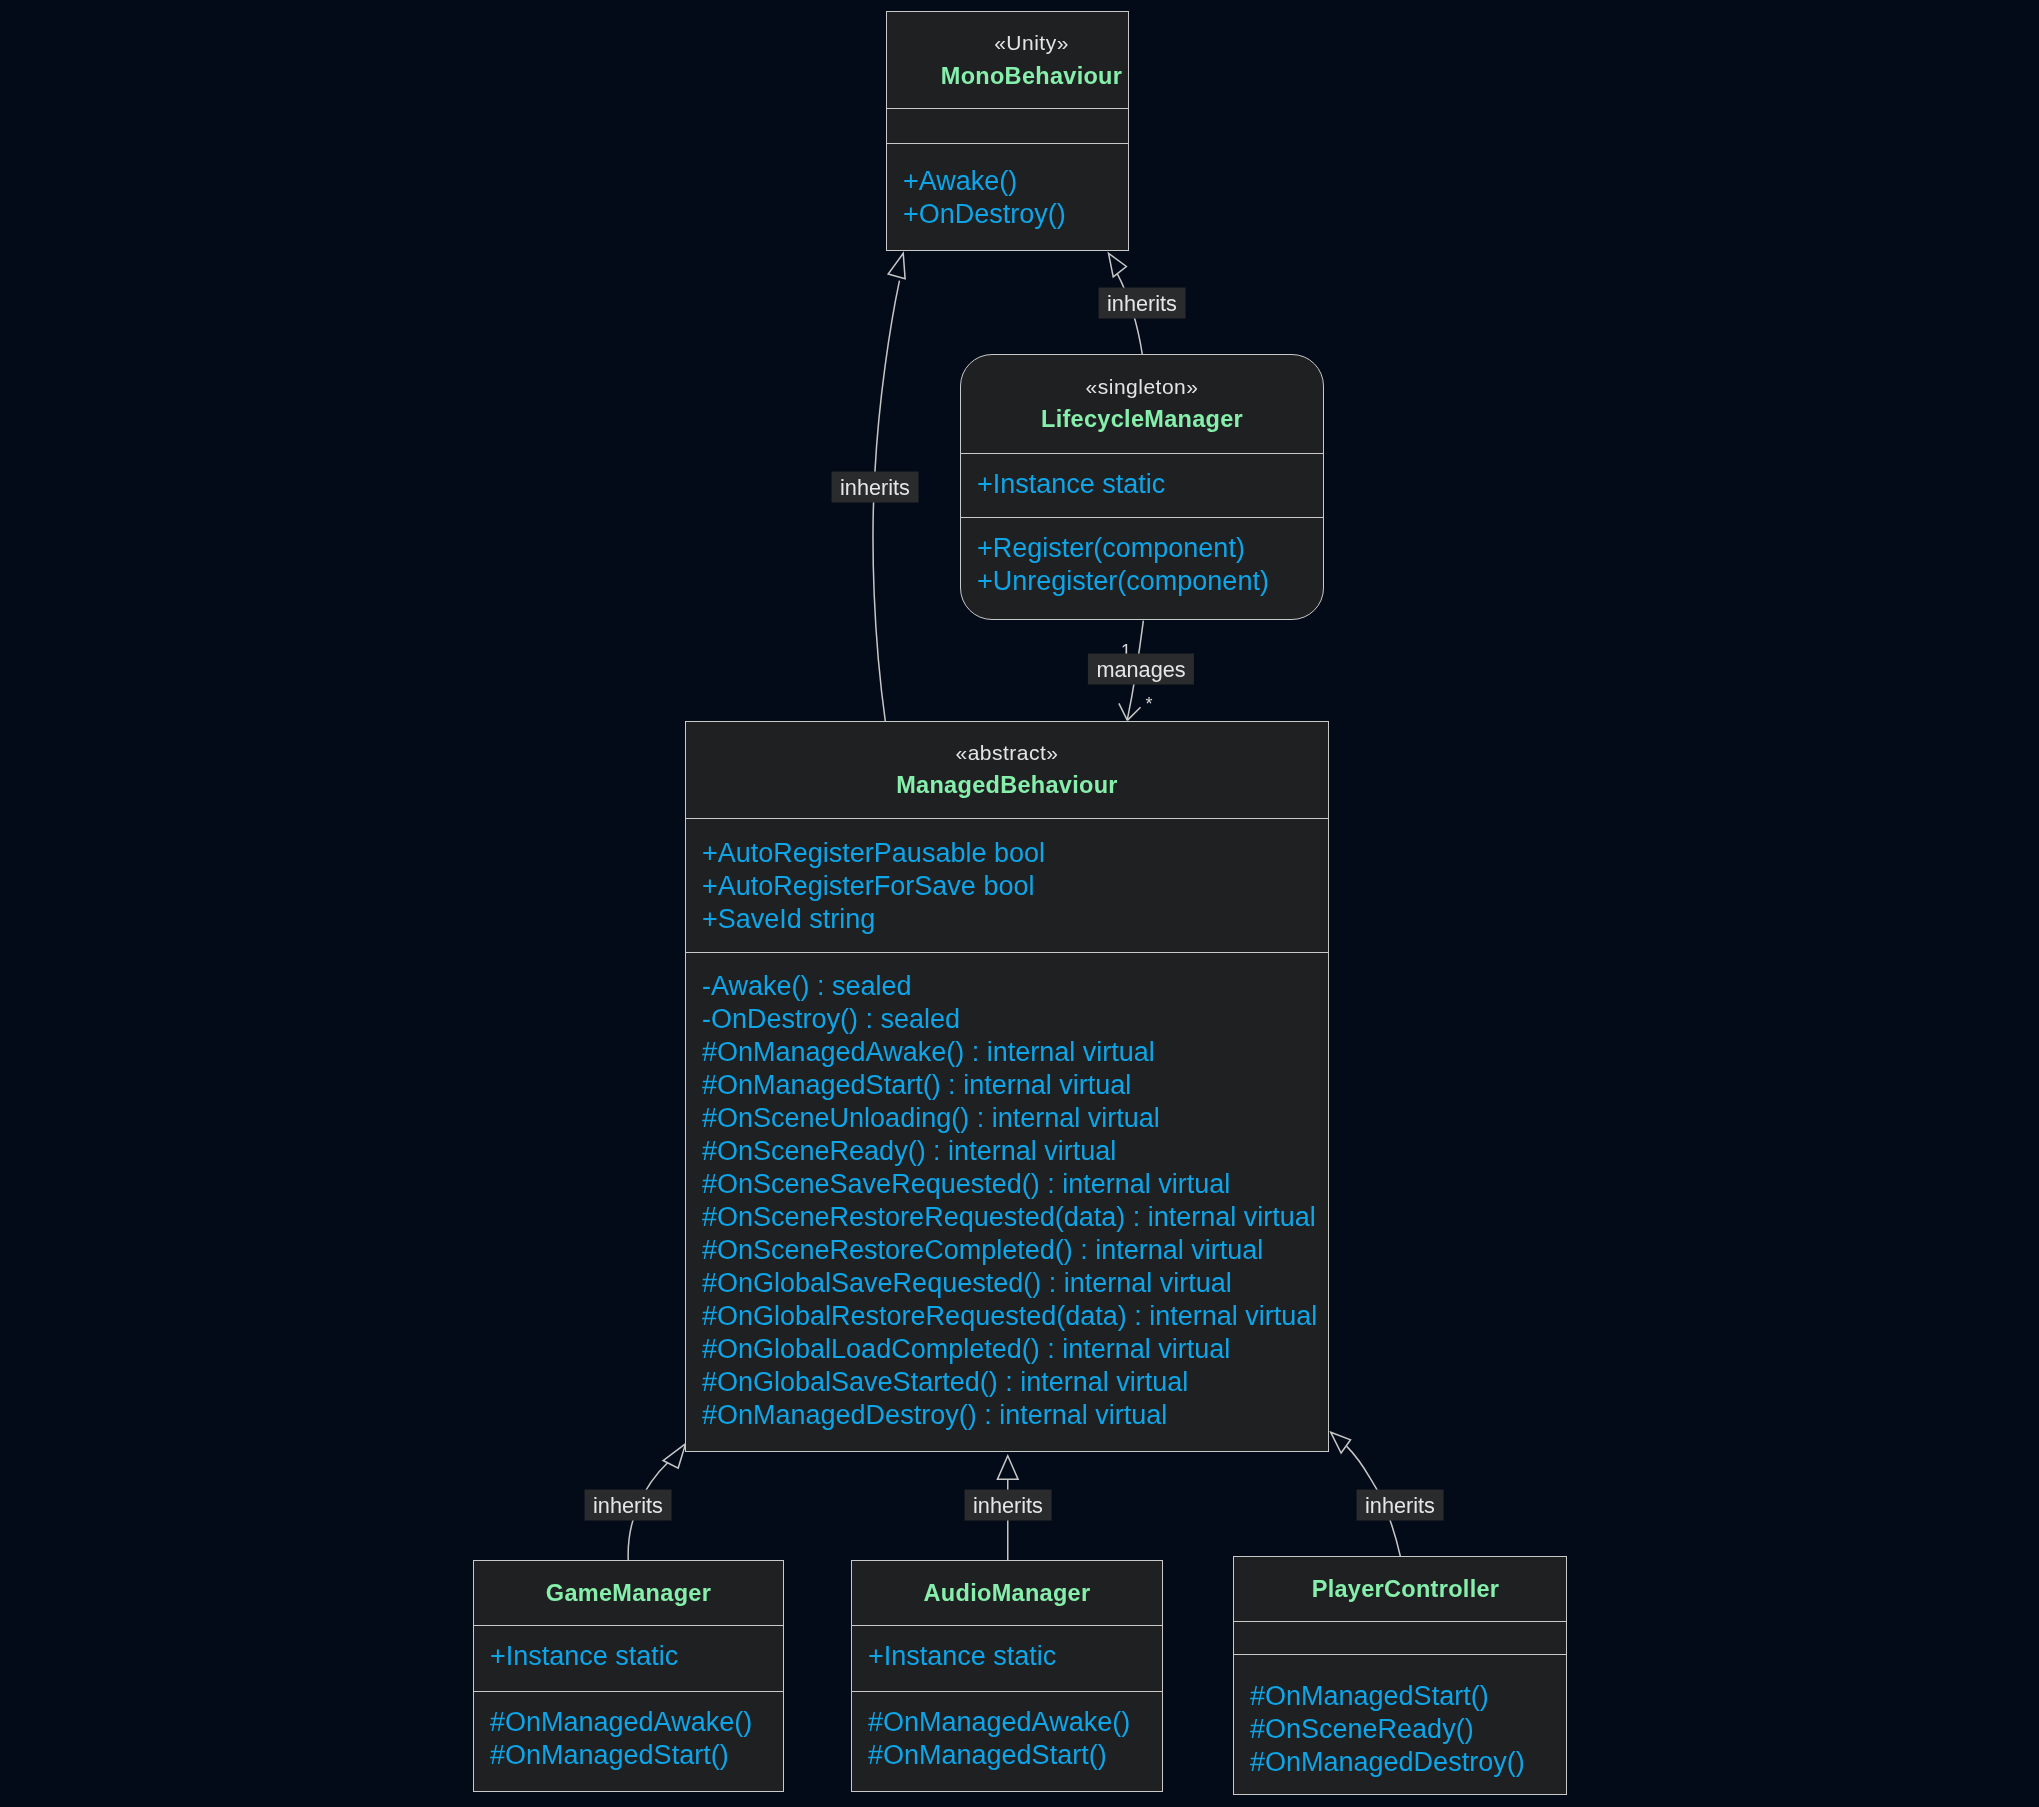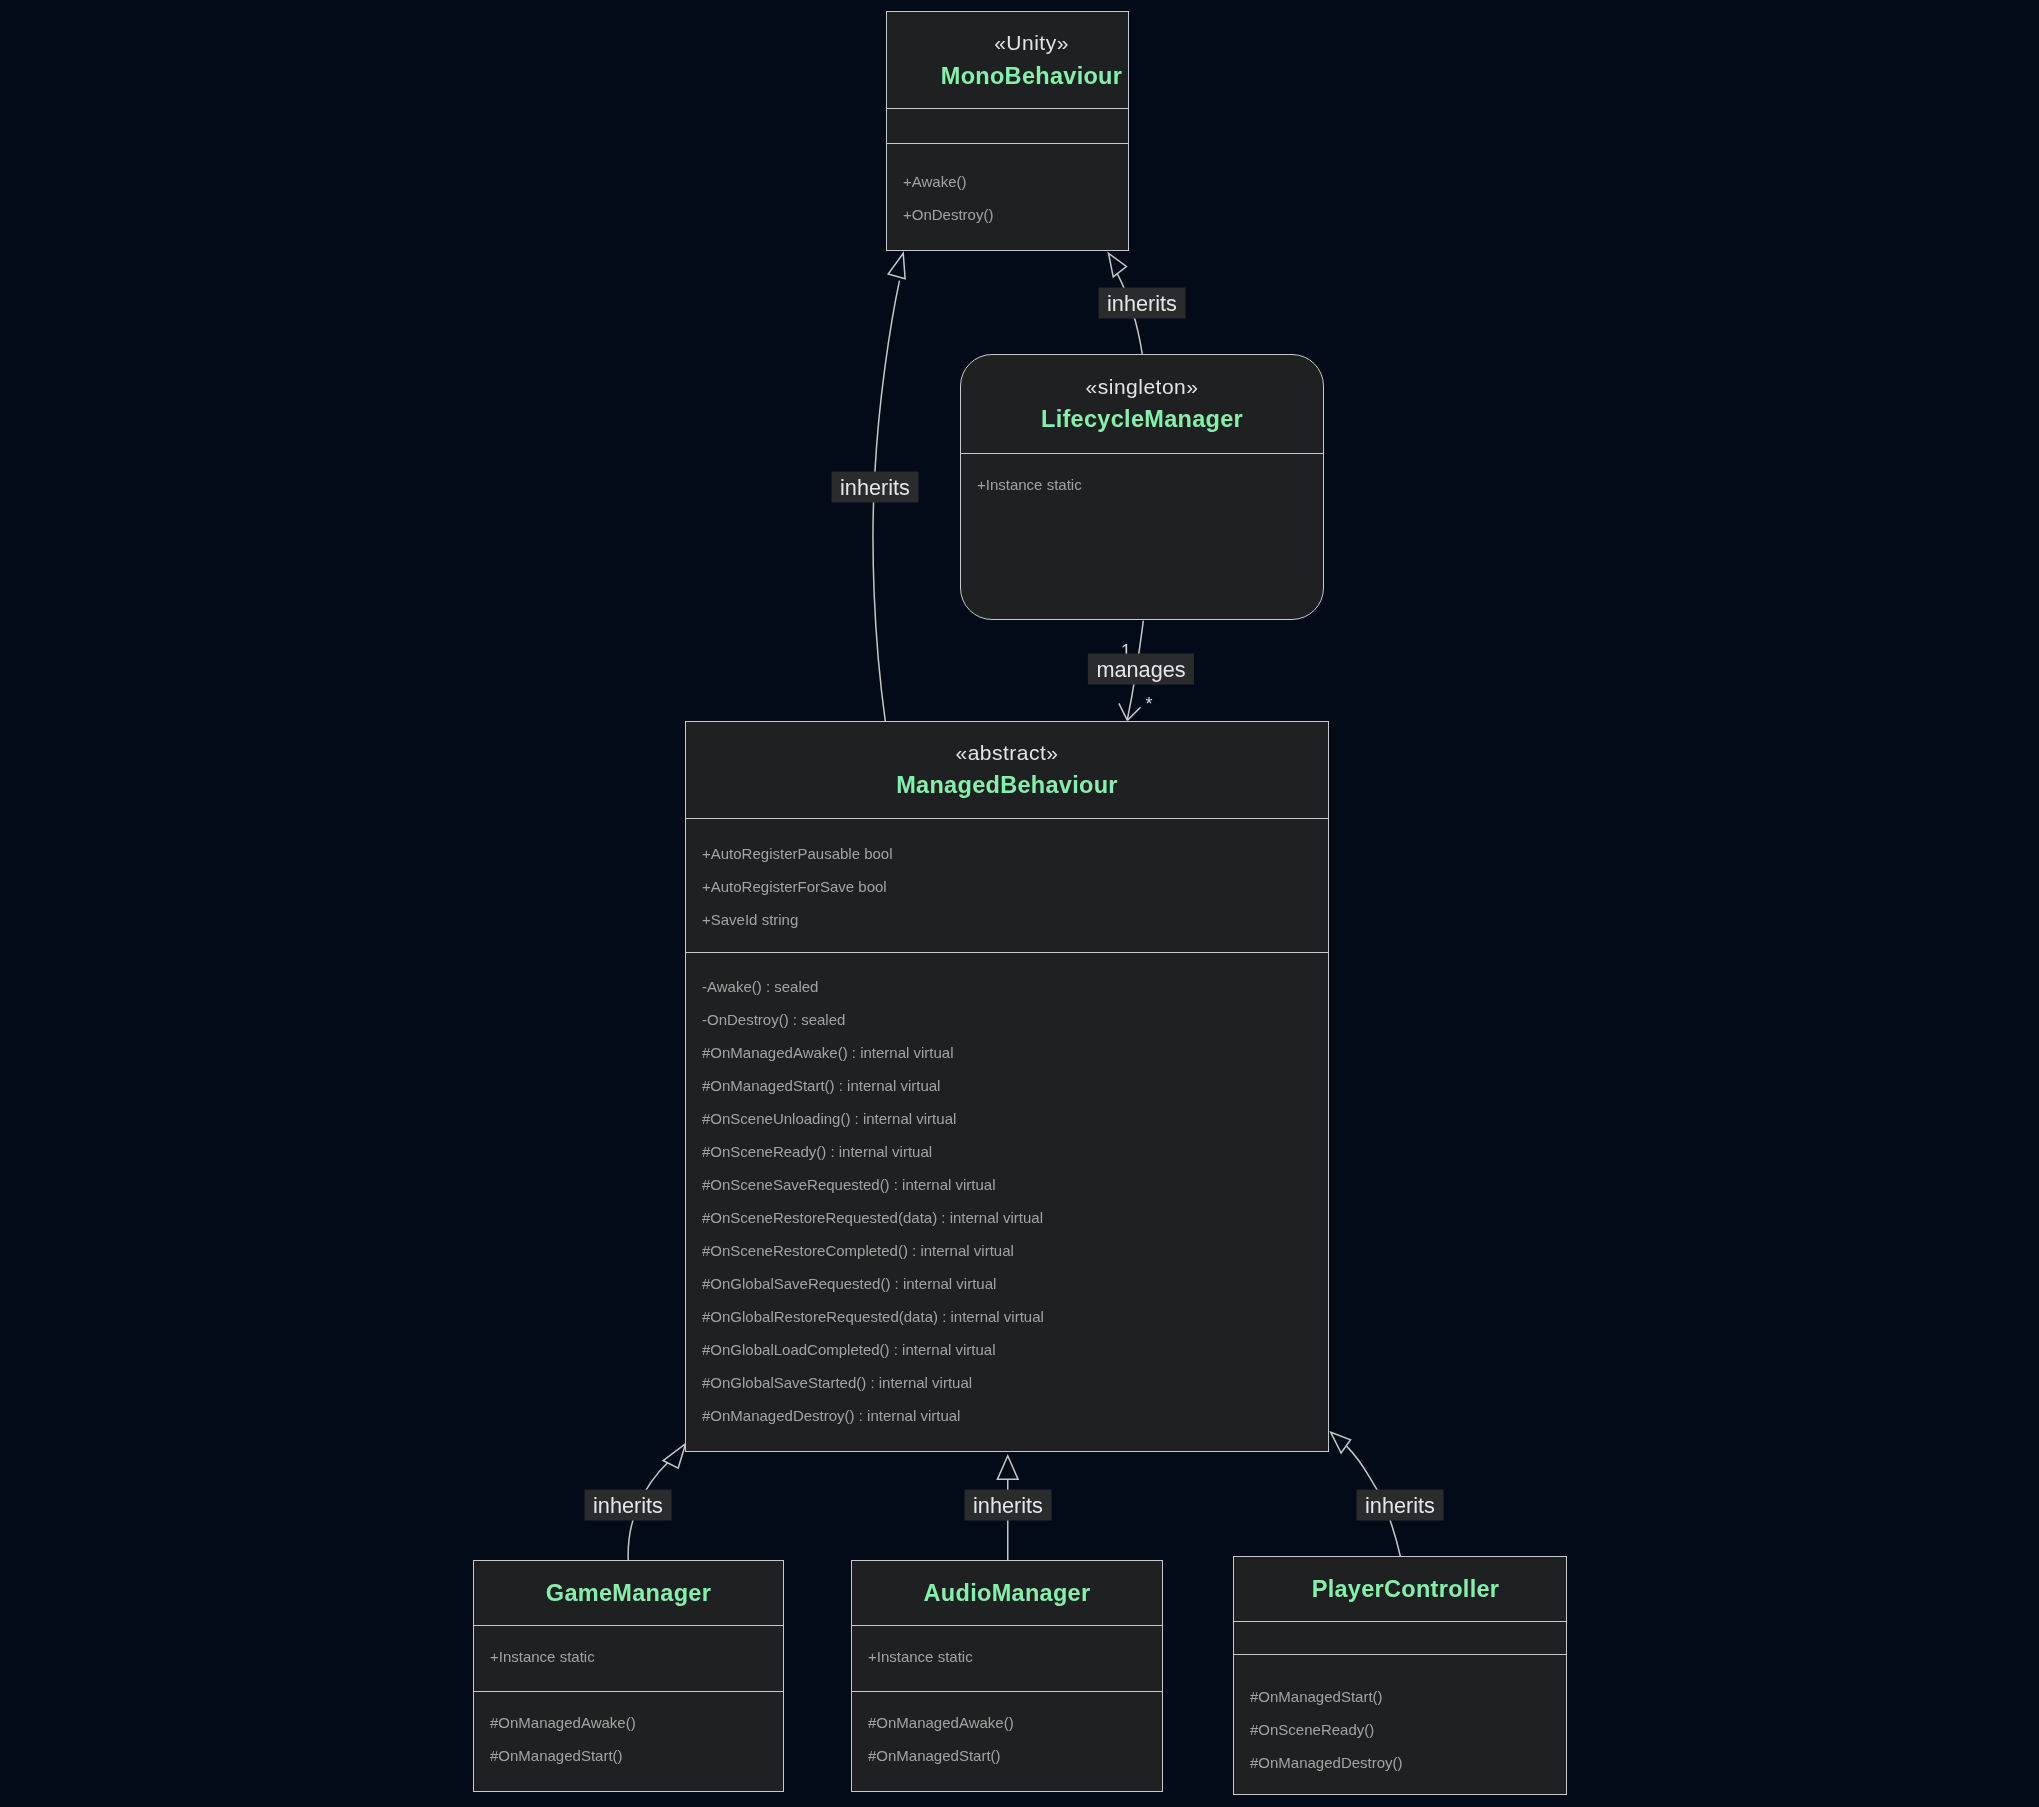--- a/index.html
+++ b/index.html
@@ -18,21 +18,21 @@
     flex:none;display:flex;flex-direction:column;align-items:center;justify-content:center;
     gap:7.5px;box-sizing:border-box;
   }
   .c-stereo{font-size:21px;color:#e4e4e4;letter-spacing:0.5px;}
   .c-title{font-size:23.5px;font-weight:bold;color:#86efac;letter-spacing:0.3px;}
   .c-attrs,.c-methods{
     flex:none;box-sizing:border-box;border-top:1.9px solid #c9c9c9;
     padding:14px 16px;overflow:hidden;
   }
   .c-methods{flex:1 1 auto;}
-  .member{font-size:15px;line-height:33px;white-space:pre;color:#a3a3a3;}
+  .member{font-size:27px;line-height:33px;white-space:pre;color:#0ea5e9;}
   .edge-label{
     position:absolute;transform:translate(-50%,-50%);background:#2a2b2c;color:#e6e6e6;
     font-size:21.7px;line-height:1.25;padding:1.9px 8.5px;white-space:nowrap;
   }
   .cardinality{
     position:absolute;transform:translate(-50%,-50%);color:#d6d6d6;font-size:18px;white-space:nowrap;
   }
 </style>
 </head>
 <body>
@@ -72,20 +72,24 @@
       </div>
   </div>
 
   <div class="class-box" style="left:960px;top:354px;width:364px;height:266px;border-radius:32px;">
     <div class="c-header" style="height:98px;">
       <div class="c-stereo">«singleton»</div>
       <div class="c-title">LifecycleManager</div>
     </div>
     <div class="c-attrs" style="height:64px;">
         <div class="member">+Instance static</div>
+      </div>
+    <div class="c-methods">
+        <div class="member">+Register(component)</div>
+        <div class="member">+Unregister(component)</div>
       </div>
   </div>
 
   <div class="class-box" style="left:685px;top:721px;width:644px;height:731px;">
     <div class="c-header" style="height:96px;">
       <div class="c-stereo">«abstract»</div>
       <div class="c-title">ManagedBehaviour</div>
     </div>
     <div class="c-attrs" style="height:134px;padding-top:18px;">
         <div class="member">+AutoRegisterPausable bool</div>

